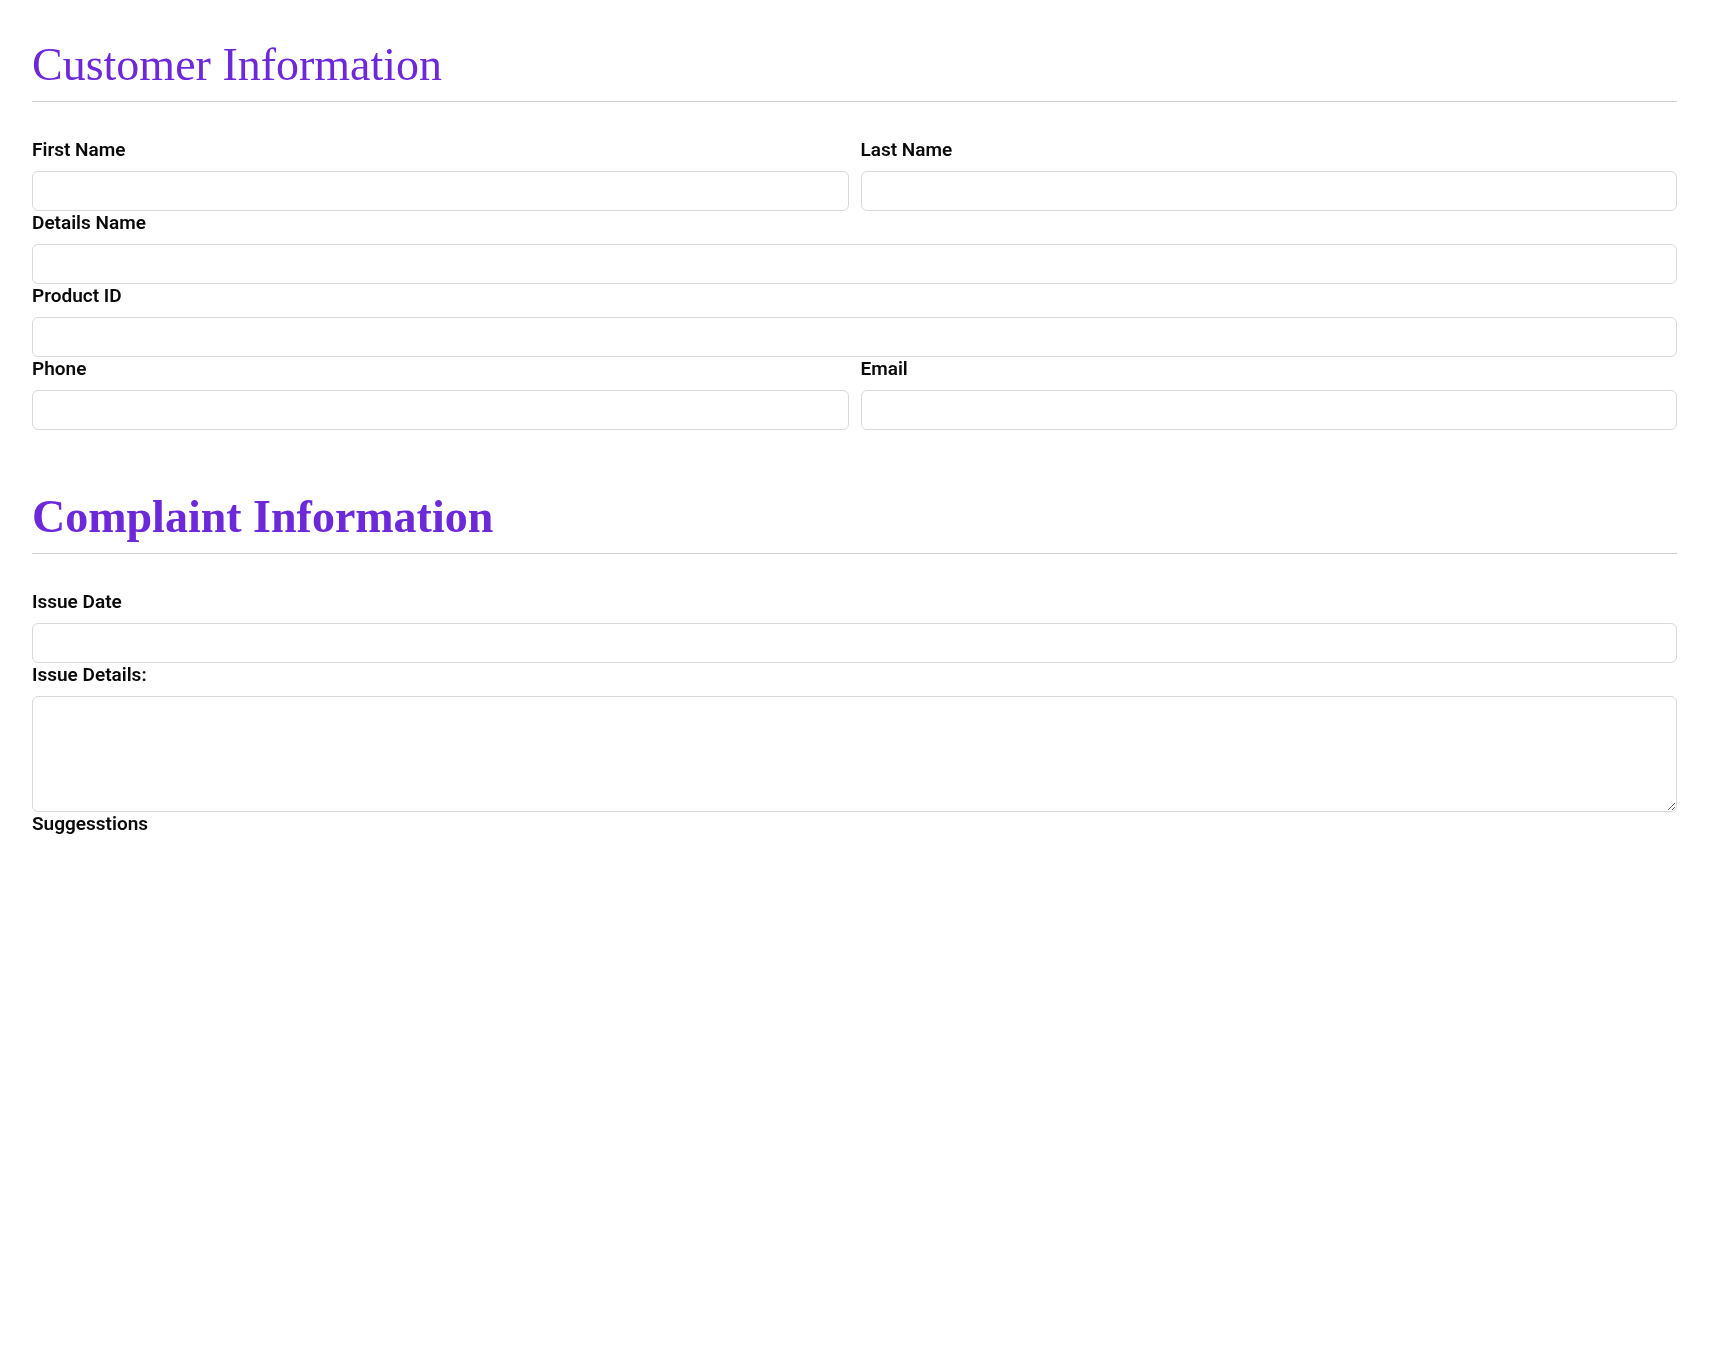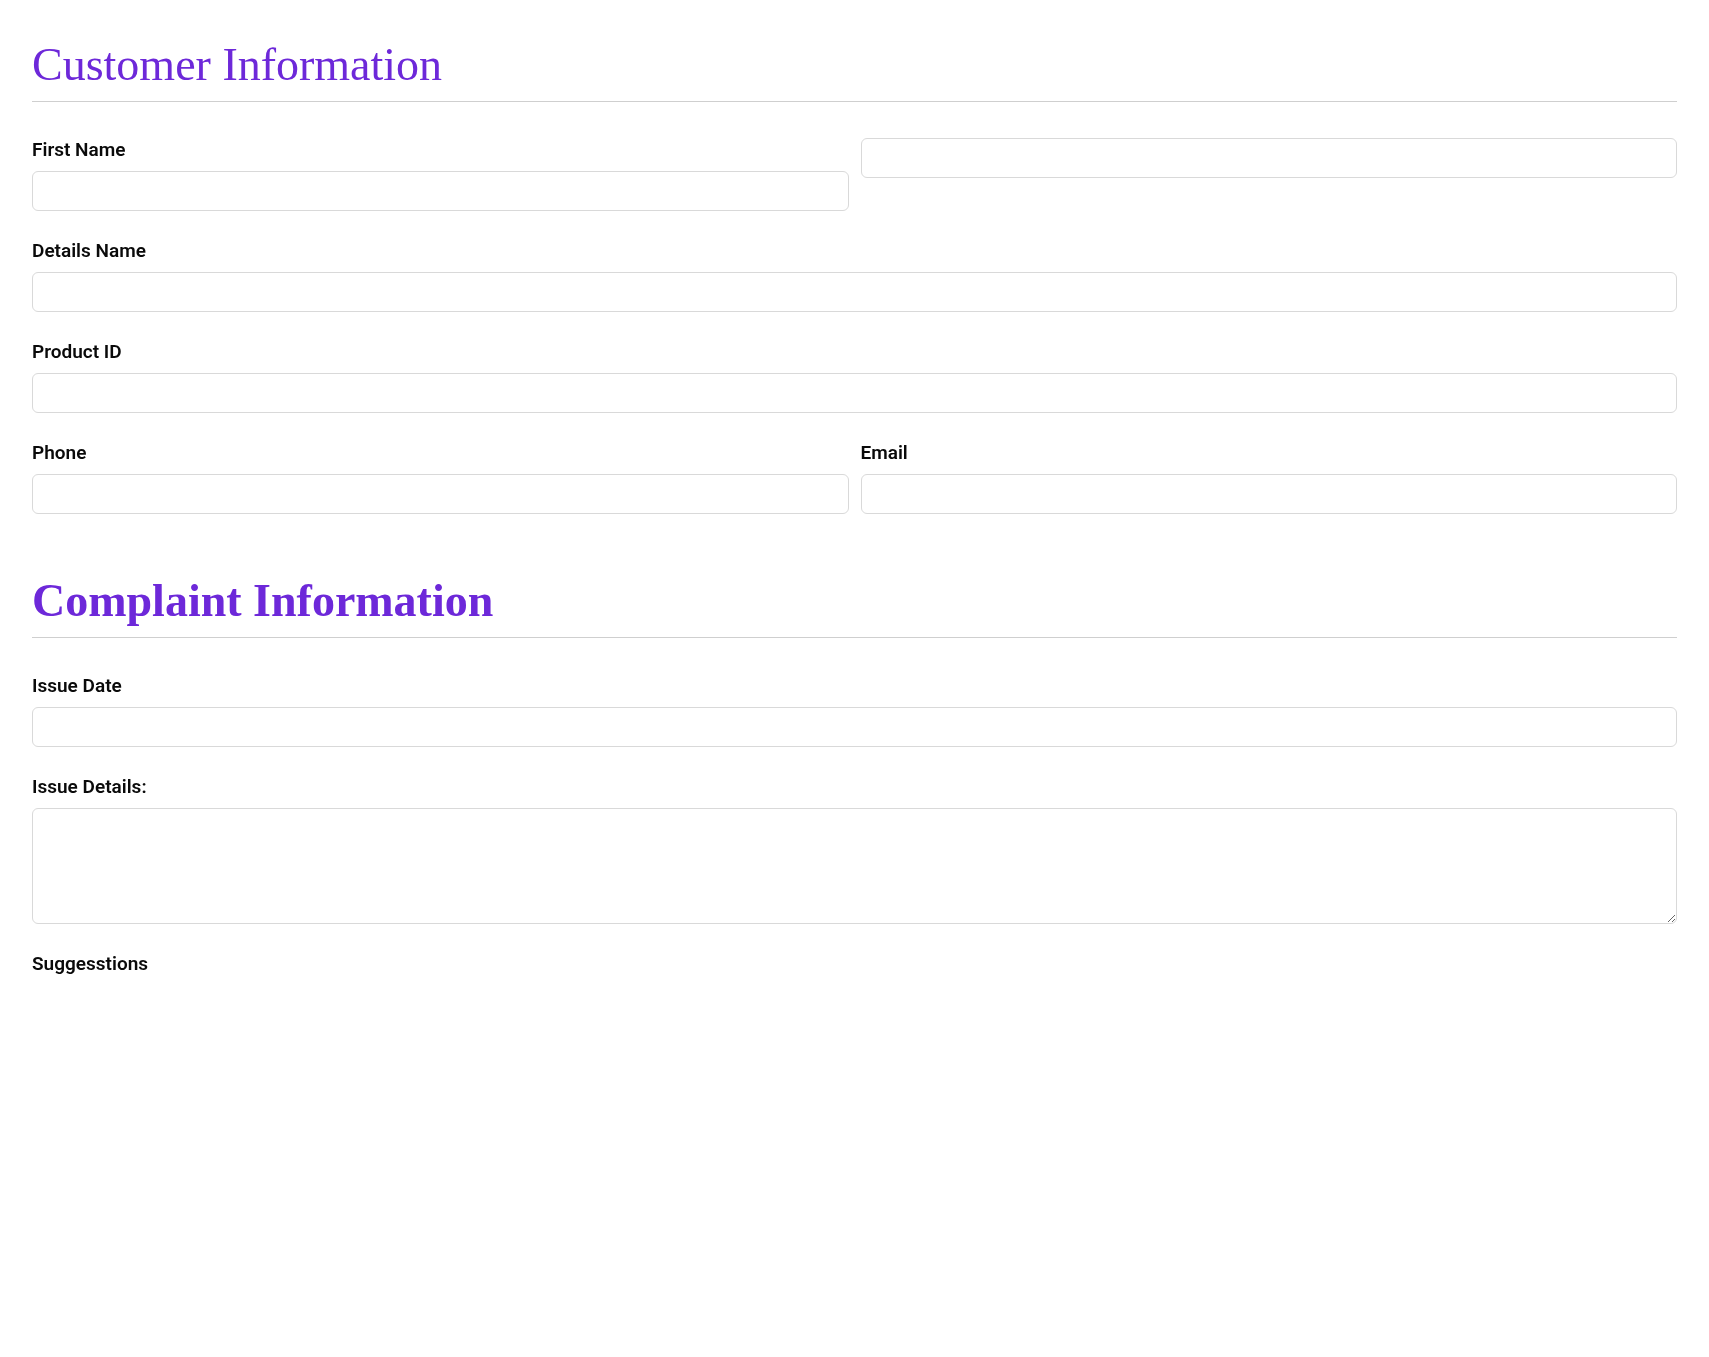--- a/index.html
+++ b/index.html
@@ -26,21 +26,20 @@
       font-weight: bold;
     }
     hr.section-rule {
       border: none;
       border-top: 1px solid #cfcfcf;
       margin-bottom: 36px;
     }
     .row {
       display: flex;
       gap: 12px;
-      margin-bottom: 28px;
     }
     .field {
       display: flex;
       flex-direction: column;
       flex: 1;
     }
     .field.full {
       width: 100%;
     }
     label.field-label {
@@ -75,20 +74,21 @@
 
 <h1 class="section-title">Customer Information</h1>
 <hr class="section-rule">
 
 <div class="row">
   <div class="field">
     <label class="field-label">First Name</label>
     <input type="text" class="text-input" value="" style="">
   </div>
   <div class="field">
+    <label class="field-label">Last Name</label>
     <input type="text" class="text-input" value="" style="">
   </div>
 </div>
 
 <div class="row">
   <div class="field full">
     <label class="field-label">Details Name</label>
     <input type="text" class="text-input" value="" style="">
   </div>
 </div>

